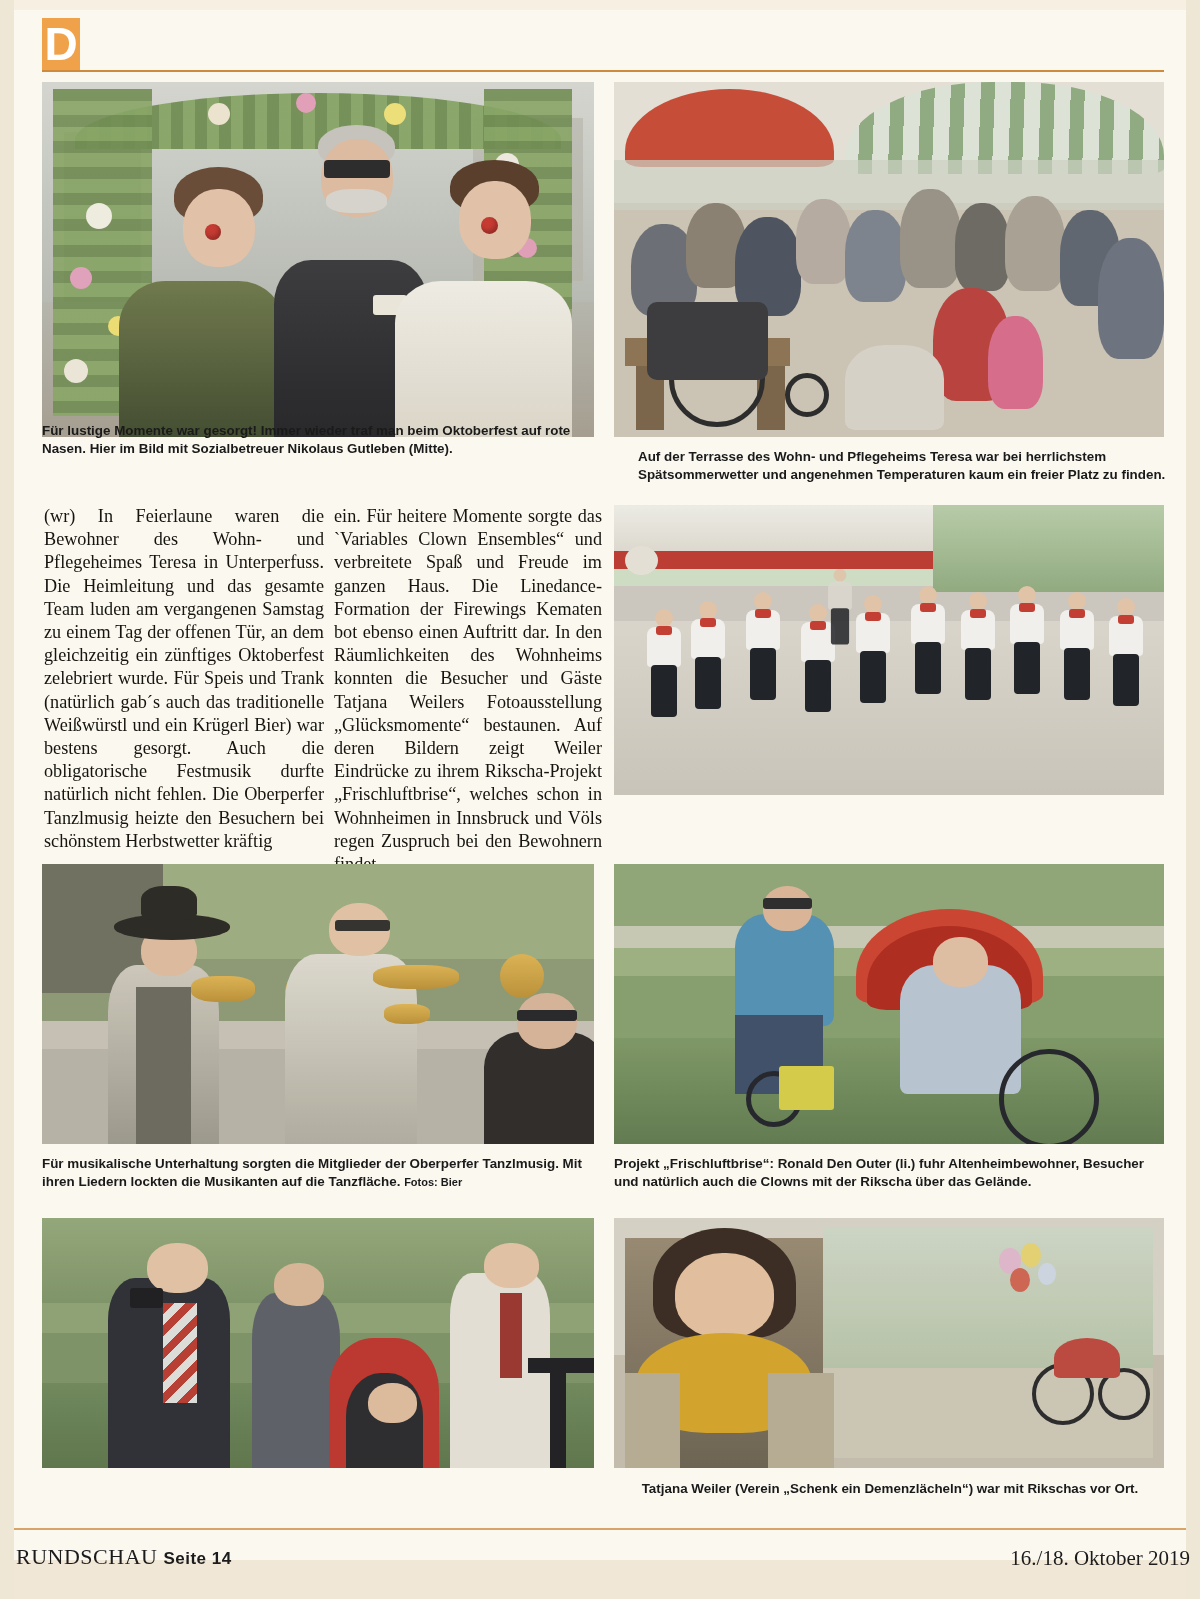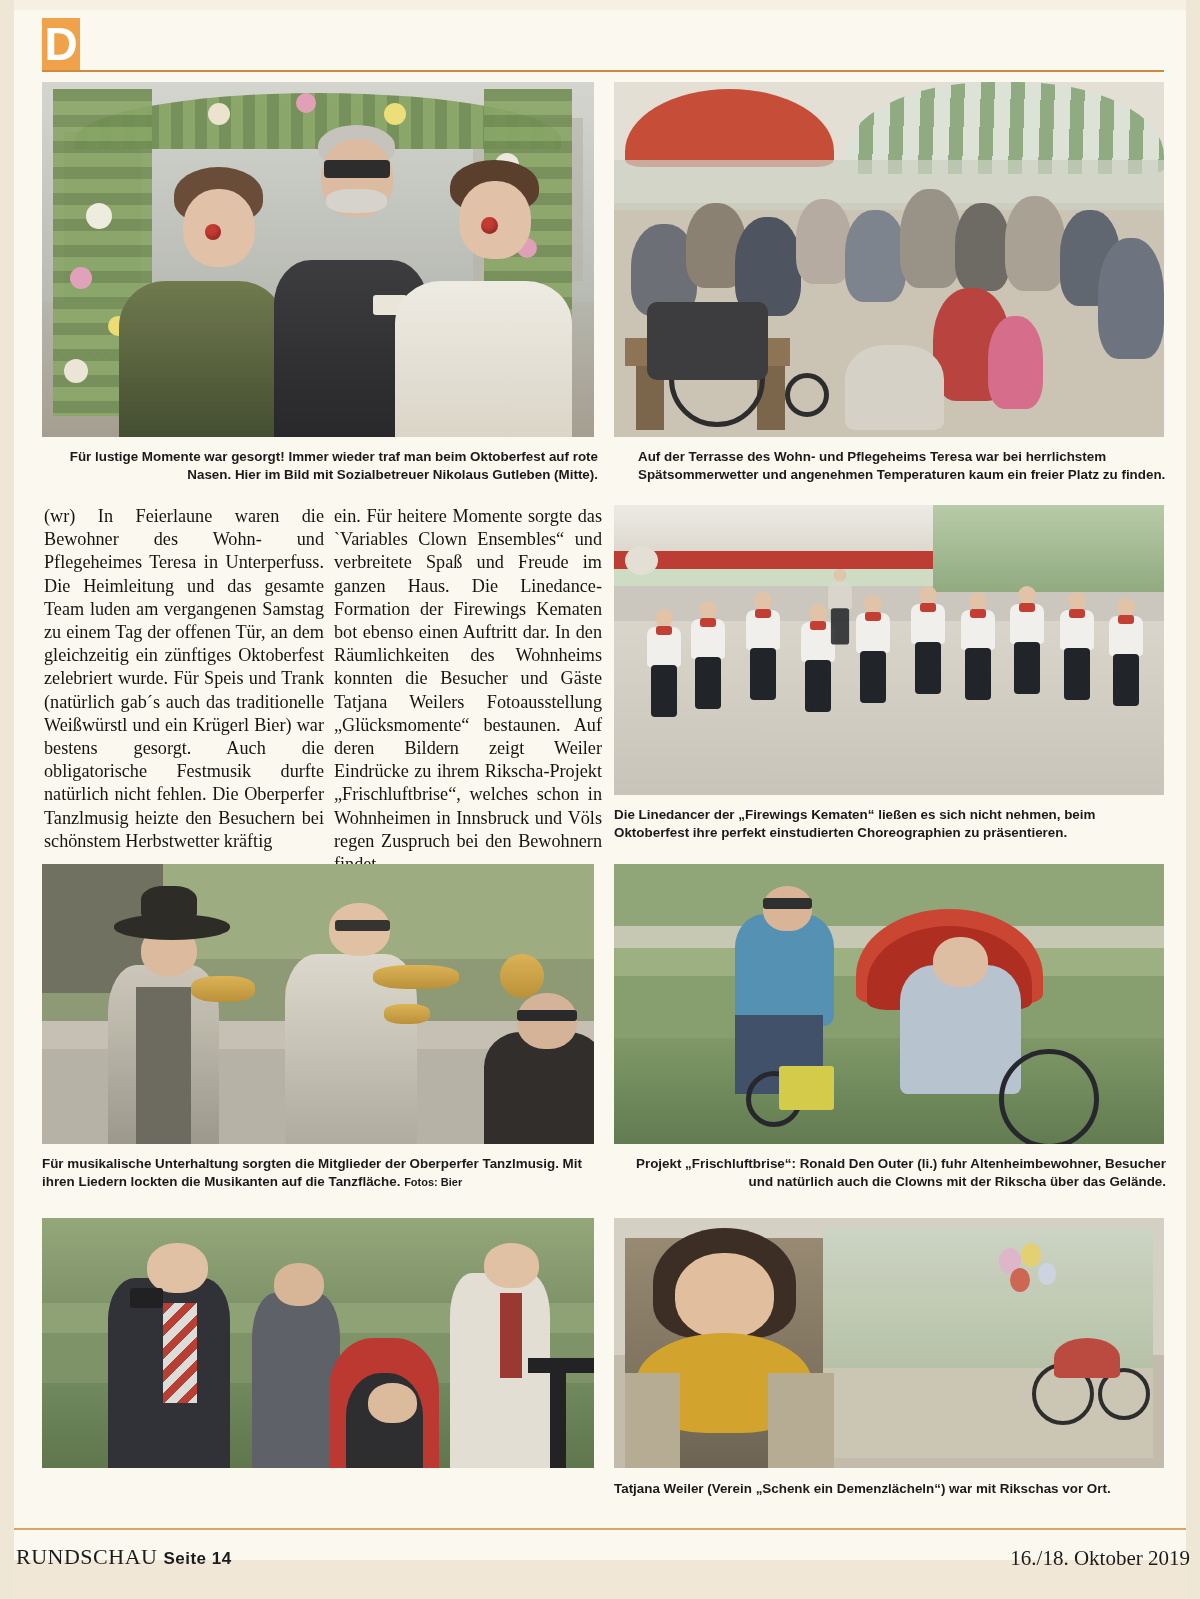--- a/index.html
+++ b/index.html
@@ -173,21 +173,21 @@
     <div class="head" style="left:50.5%;top:16%;width:13%;height:22%;background:#e2bda0;"></div>
     <div style="position:absolute;left:51%;top:22%;width:12%;height:5%;background:#2a2a2a;border-radius:4px;"></div>
     <div style="position:absolute;left:51.5%;top:30%;width:11%;height:7%;background:#d9d6cf;border-radius:40%;"></div>
     <div style="position:absolute;left:60%;top:60%;width:34px;height:20px;background:#efe9dc;border-radius:3px;"></div>
 
     <div class="body-sh" style="left:64%;top:56%;width:32%;height:46%;background:linear-gradient(180deg,#f3efe6,#ded8c8);border-radius:26% 26% 0 0;"></div>
     <div class="hair" style="left:74%;top:22%;width:16%;height:15%;background:#5b3c28;"></div>
     <div class="head" style="left:75.5%;top:28%;width:13%;height:22%;"></div>
     <div class="nose" style="left:79.5%;top:38%;width:17px;height:17px;"></div>
   </div>
-  <div class="cap" style="left:42px;top:448px;width:556px;text-align:right;">Für lustige Momente war gesorgt! Immer wieder traf man beim Oktoberfest auf rote Nasen. Hier im Bild mit Sozialbetreuer Nikolaus Gutleben (Mitte).</div>
+  <div class="cap" style="left:42px;top:422px;width:556px;">Für lustige Momente war gesorgt! Immer wieder traf man beim Oktoberfest auf rote Nasen. Hier im Bild mit Sozialbetreuer Nikolaus Gutleben (Mitte).</div>
 
   <div class="photo" style="left:614px;top:82px;width:550px;height:355px;">
     <div class="p2-bg"></div>
     <div class="umb-red"></div>
     <div class="umb-green"></div>
     <div style="position:absolute;left:0;top:22%;width:100%;height:14%;background:#cfd4c6;opacity:.7;"></div>
 
     <div class="person" style="left:3%;top:40%;width:12%;height:26%;background:#6b6f76;"></div>
     <div class="person" style="left:13%;top:34%;width:11%;height:24%;background:#8b8170;"></div>
     <div class="person" style="left:22%;top:38%;width:12%;height:28%;background:#4d5360;"></div>
@@ -280,21 +280,20 @@
         <div class="d-shirt"></div>
         <div class="d-scarf"></div>
         <div class="d-legs"></div>
       </div>
     <div class="dancer" style="left:38%;top:22%;transform:scale(.7);opacity:.85;">
         <div class="d-head"></div>
         <div class="d-shirt" style="background:#e0dcd2;"></div>
         <div class="d-legs"></div>
       </div>
   </div>
-  <div class="cap" style="left:614px;top:806px;width:552px;">Die Linedancer der „Firewings Kematen“ ließen es sich nicht nehmen, beim Oktoberfest ihre perfekt einstudierten Choreographien zu präsentieren.</div>
 
   <div class="photo" style="left:42px;top:864px;width:552px;height:280px;">
     <div class="p4-bg"></div>
     <div style="position:absolute;left:0;top:0;width:22%;height:46%;background:#6f705f;"></div>
     <div style="position:absolute;left:0;top:56%;width:100%;height:10%;background:#c9c3b5;"></div>
     <div style="position:absolute;left:0;top:66%;width:100%;height:34%;background:#b9b4a6;"></div>
 
     <div style="position:absolute;left:12%;top:36%;width:20%;height:64%;background:linear-gradient(180deg,#cfcabb,#9e9a8c);border-radius:26% 26% 0 0;"></div>
     <div style="position:absolute;left:17%;top:44%;width:10%;height:56%;background:#6d6a5d;"></div>
     <div class="head" style="left:18%;top:22%;width:10%;height:18%;background:#e3bc9c;"></div>
@@ -333,21 +332,21 @@
     <div class="canopy" style="left:44%;top:16%;width:34%;height:34%;"></div>
     <div class="canopy" style="left:46%;top:22%;width:30%;height:30%;background:#b9281b;"></div>
 
     <div style="position:absolute;left:52%;top:36%;width:22%;height:46%;background:#b8c6d4;border-radius:28% 28% 6% 6%;"></div>
     <div class="head" style="left:58%;top:26%;width:10%;height:18%;background:#e4c0a0;"></div>
 
     <div class="wheel" style="left:70%;top:66%;width:90px;height:90px;border-color:#23242a;"></div>
     <div class="wheel" style="left:24%;top:74%;width:46px;height:46px;border-color:#23242a;"></div>
     <div style="position:absolute;left:30%;top:72%;width:10%;height:16%;background:#d8cf3c;border-radius:3px;"></div>
   </div>
-  <div class="cap" style="left:614px;top:1155px;width:552px;text-align:right;">Projekt „Frischluftbrise“: Ronald Den Outer (li.) fuhr Altenheimbewohner, Besucher und natürlich auch die Clowns mit der Rikscha über das Gelände.</div>
+  <div class="cap" style="left:614px;top:1155px;width:552px;">Projekt „Frischluftbrise“: Ronald Den Outer (li.) fuhr Altenheimbewohner, Besucher und natürlich auch die Clowns mit der Rikscha über das Gelände.</div>
 
   <div class="photo" style="left:42px;top:1218px;width:552px;height:250px;">
     <div class="p6-bg"></div>
     <div style="position:absolute;left:0;top:0;width:100%;height:34%;background:linear-gradient(180deg,#93a977,#7f9665);"></div>
     <div style="position:absolute;left:0;top:66%;width:100%;height:34%;background:linear-gradient(180deg,#6f8a58,#5d7749);"></div>
 
     <div style="position:absolute;left:12%;top:24%;width:22%;height:76%;background:#2c2f36;border-radius:22% 22% 0 0;"></div>
     <div class="head" style="left:19%;top:10%;width:11%;height:20%;background:#e7c3a1;"></div>
     <div style="position:absolute;left:22%;top:34%;width:6%;height:40%;background:repeating-linear-gradient(135deg,#c23a2e 0 8px,#e0e0dc 8px 16px);"></div>
     <div style="position:absolute;left:16%;top:28%;width:6%;height:8%;background:#1d1d1f;border-radius:3px;"></div>
@@ -376,21 +375,21 @@
     <div class="wheel" style="left:88%;top:60%;width:44px;height:44px;border-width:4px;"></div>
     <div style="position:absolute;left:80%;top:48%;width:12%;height:16%;background:#c6463a;border-radius:50% 50% 10% 10%;"></div>
 
     <div style="position:absolute;left:2%;top:8%;width:36%;height:92%;background:linear-gradient(180deg,#9a8a6f,#6d6350);"></div>
     <div style="position:absolute;left:7%;top:4%;width:26%;height:44%;background:#3a2a20;border-radius:50% 50% 30% 30%;"></div>
     <div class="head" style="left:11%;top:14%;width:18%;height:34%;background:#e7c09c;"></div>
     <div class="scarf" style="left:4%;top:46%;width:32%;height:40%;"></div>
     <div style="position:absolute;left:2%;top:62%;width:10%;height:38%;background:#b9ae91;"></div>
     <div style="position:absolute;left:28%;top:62%;width:12%;height:38%;background:#b9ae91;"></div>
   </div>
-  <div class="cap" style="left:614px;top:1480px;width:552px;">Tatjana Weiler (Verein „Schenk ein Demenzlächeln“) war mit Rikschas vor Ort.</div>
+  <div class="cap" style="left:614px;top:1480px;width:552px;text-align:center;">Tatjana Weiler (Verein „Schenk ein Demenzlächeln“) war mit Rikschas vor Ort.</div>
 
   <div class="footline"></div>
   <div class="foot-left">
     <span>RUNDSCHAU</span>
     <span class="pg">Seite 14</span>
   </div>
   <div class="foot-right">16./18. Oktober 2019</div>
 
 </div>
 

